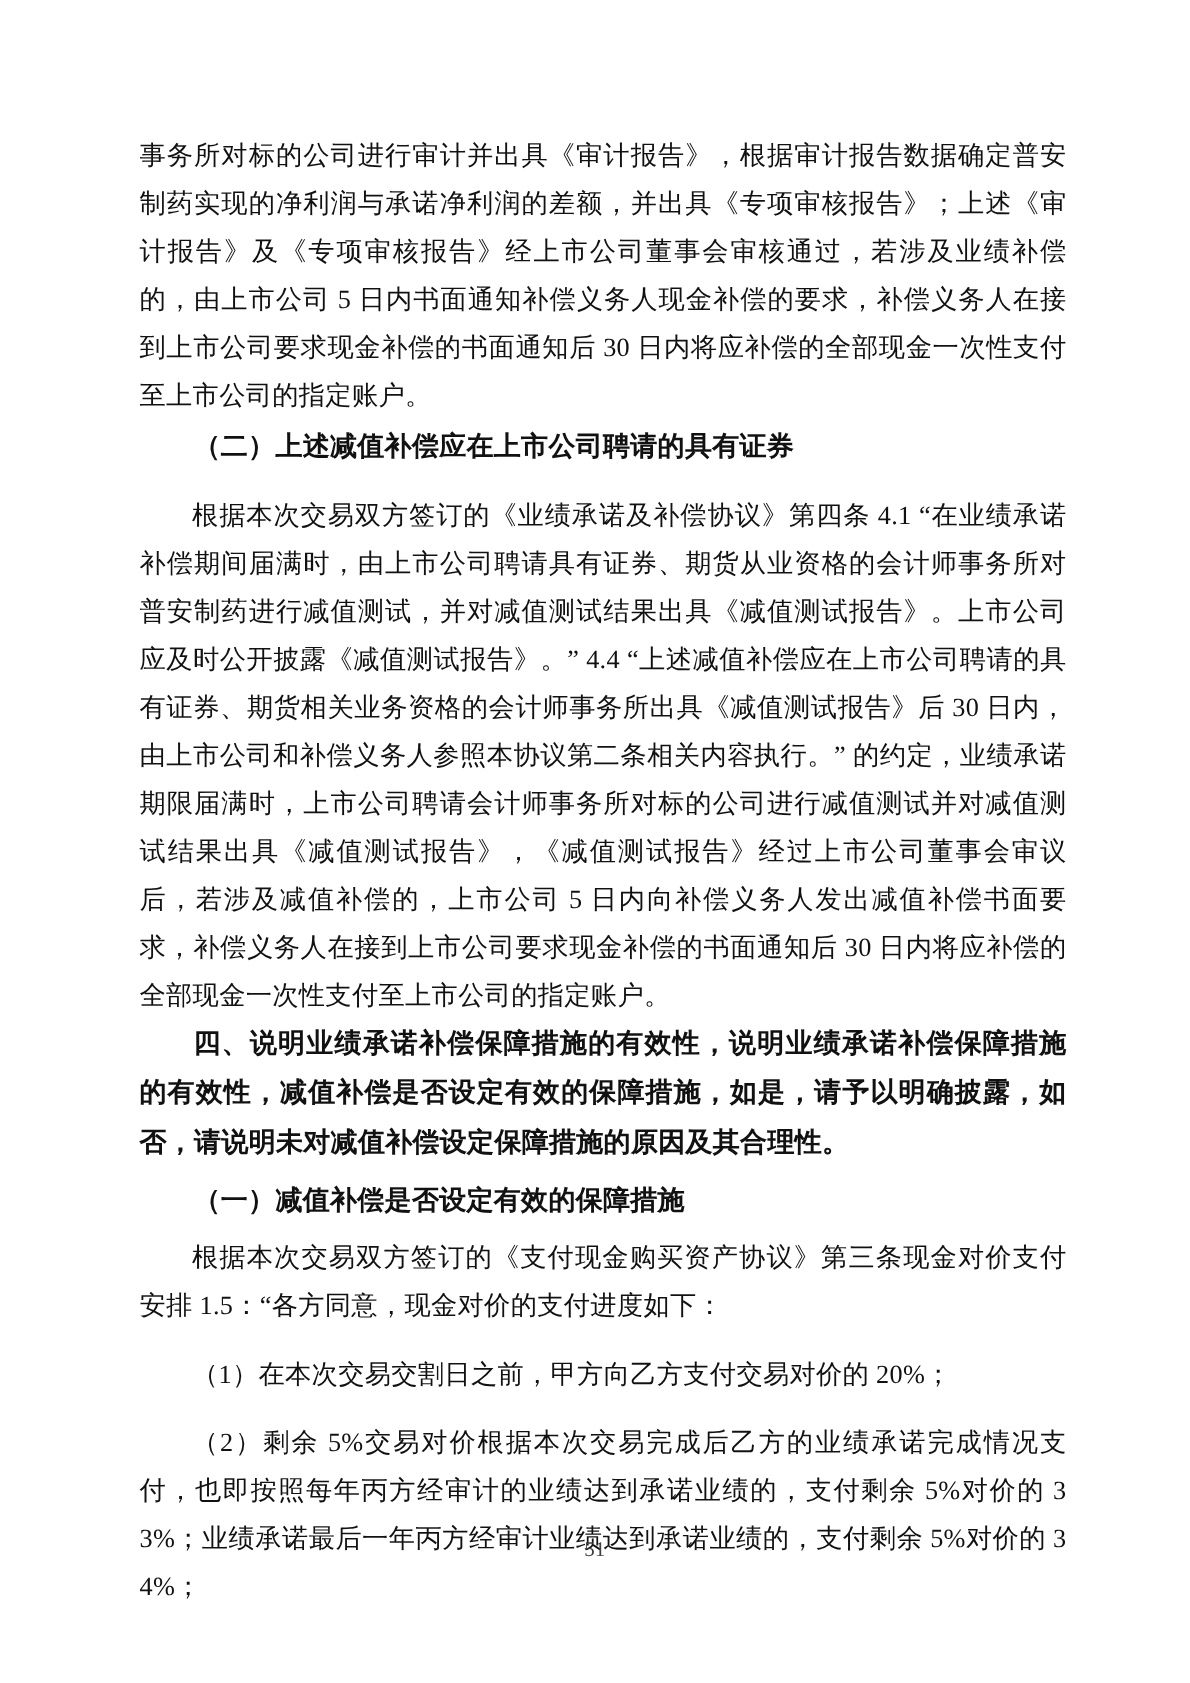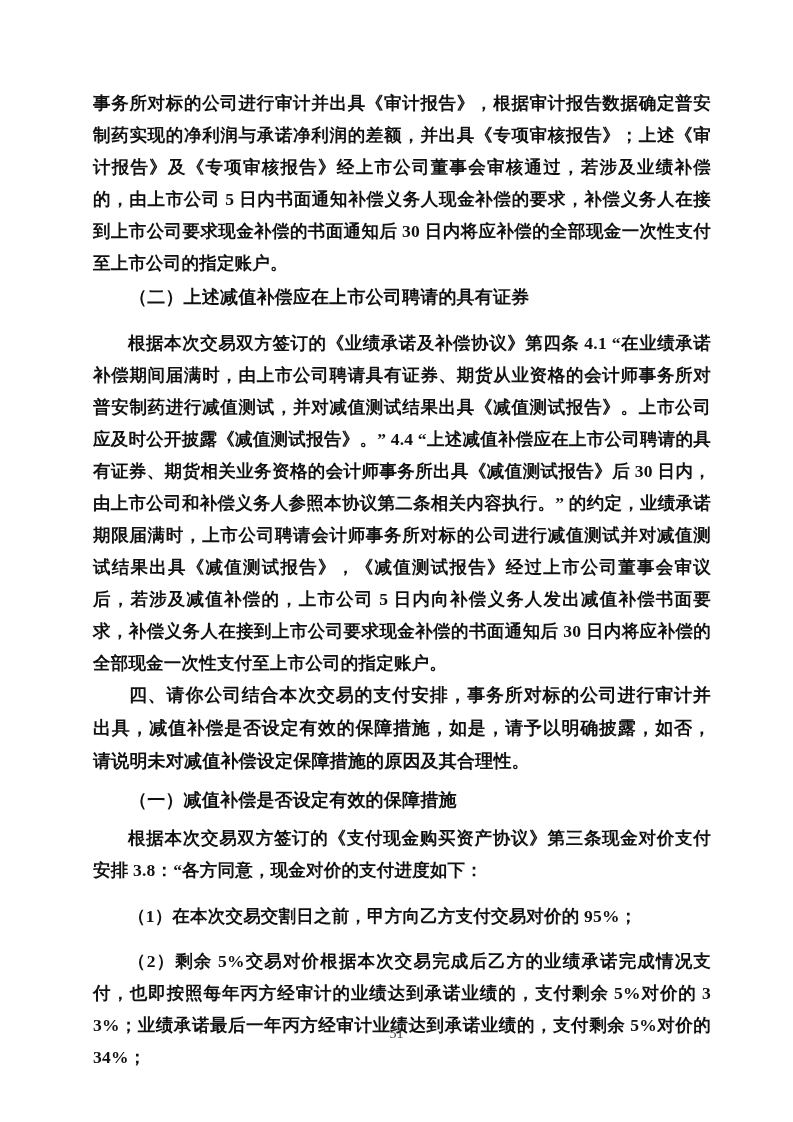--- a/index.html
+++ b/index.html
@@ -23,21 +23,20 @@
     width: 618px;
   }
   .content p {
     margin: 0;
     padding: 0;
     font-size: 17.5px;
     line-height: 32px;
     text-align: justify;
     letter-spacing: 0.2px;
     word-break: break-all;
-    font-weight: bold;
   }
   p.body-indent {
     text-indent: 2em;
   }
   p.no-indent {
     text-indent: 0;
   }
   p.heading {
     font-weight: bold;
     font-size: 18px;
@@ -76,20 +75,20 @@
   }
 </style>
 </head>
 <body>
 
 <div class="page">
   <div class="content">
     <p class="no-indent">事务所对标的公司进行审计并出具《审计报告》，根据审计报告数据确定普安制药实现的净利润与承诺净利润的差额，并出具《专项审核报告》；上述《审计报告》及《专项审核报告》经上市公司董事会审核通过，若涉及业绩补偿的，由上市公司 5 日内书面通知补偿义务人现金补偿的要求，补偿义务人在接到上市公司要求现金补偿的书面通知后 30 日内将应补偿的全部现金一次性支付至上市公司的指定账户。</p>
     <p class="heading heading-two">（二）上述减值补偿应在上市公司聘请的具有证券</p>
     <p class="body-indent">根据本次交易双方签订的《业绩承诺及补偿协议》第四条 4.1 “在业绩承诺补偿期间届满时，由上市公司聘请具有证券、期货从业资格的会计师事务所对普安制药进行减值测试，并对减值测试结果出具《减值测试报告》。上市公司应及时公开披露《减值测试报告》。” 4.4 “上述减值补偿应在上市公司聘请的具有证券、期货相关业务资格的会计师事务所出具《减值测试报告》后 30 日内，由上市公司和补偿义务人参照本协议第二条相关内容执行。” 的约定，业绩承诺期限届满时，上市公司聘请会计师事务所对标的公司进行减值测试并对减值测试结果出具《减值测试报告》，《减值测试报告》经过上市公司董事会审议后，若涉及减值补偿的，上市公司 5 日内向补偿义务人发出减值补偿书面要求，补偿义务人在接到上市公司要求现金补偿的书面通知后 30 日内将应补偿的全部现金一次性支付至上市公司的指定账户。</p>
-    <p class="bold-block">四、请你公司结合本次交易的支付安排，事务所对标的公司进行审计并出具，减值补偿是否设定有效的保障措施，如是，请予以明确披露，如否，请说明未对减值补偿设定保障措施的原因及其合理性。</p>
+    <p class="bold-block">四、说明业绩承诺补偿保障措施的有效性，说明业绩承诺补偿保障措施的有效性，减值补偿是否设定有效的保障措施，如是，请予以明确披露，如否，请说明未对减值补偿设定保障措施的原因及其合理性。</p>
     <p class="heading heading-one">（一）减值补偿是否设定有效的保障措施</p>
-    <p class="body-indent">根据本次交易双方签订的《支付现金购买资产协议》第三条现金对价支付安排 3.8：“各方同意，现金对价的支付进度如下：</p>
-    <p class="body-indent list-item-1">（1）在本次交易交割日之前，甲方向乙方支付交易对价的 95%；</p>
+    <p class="body-indent">根据本次交易双方签订的《支付现金购买资产协议》第三条现金对价支付安排 1.5：“各方同意，现金对价的支付进度如下：</p>
+    <p class="body-indent list-item-1">（1）在本次交易交割日之前，甲方向乙方支付交易对价的 20%；</p>
     <p class="body-indent list-item-2">（2）剩余 5%交易对价根据本次交易完成后乙方的业绩承诺完成情况支付，也即按照每年丙方经审计的业绩达到承诺业绩的，支付剩余 5%对价的 33%；业绩承诺最后一年丙方经审计业绩达到承诺业绩的，支付剩余 5%对价的 34%；</p>
   </div>
   <div class="page-number">51</div>
 </div>
 
 </body></html>

